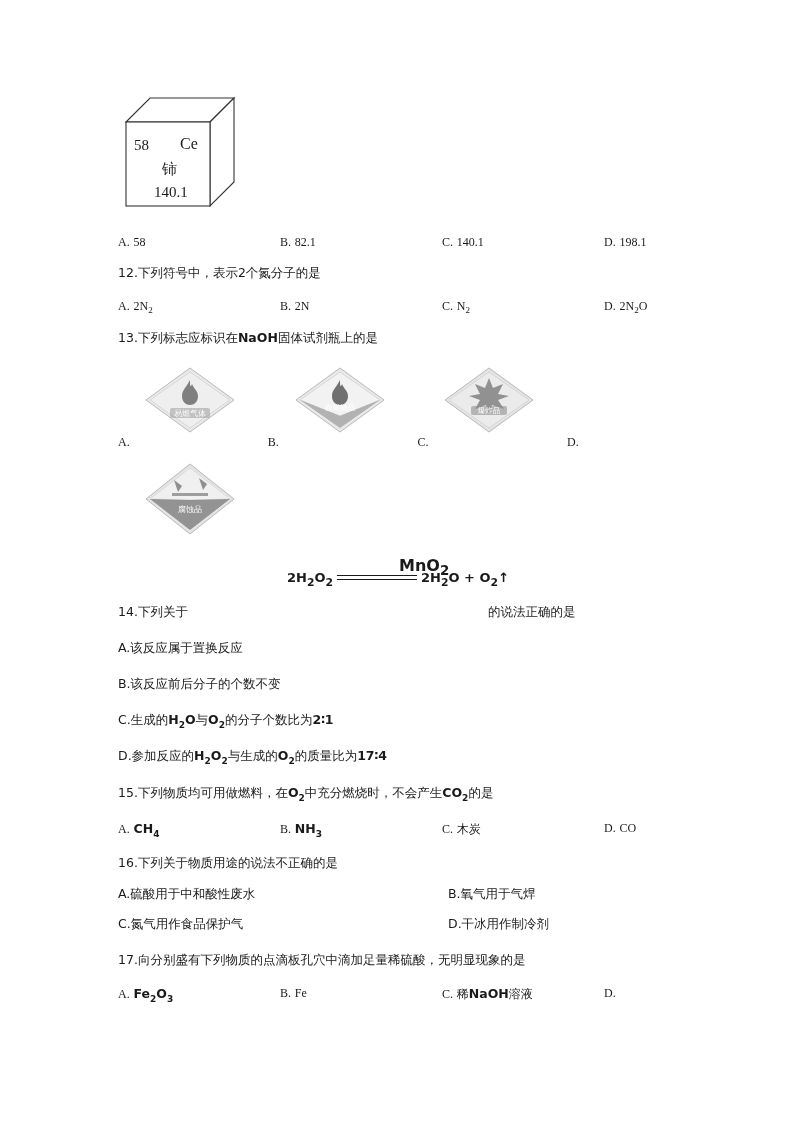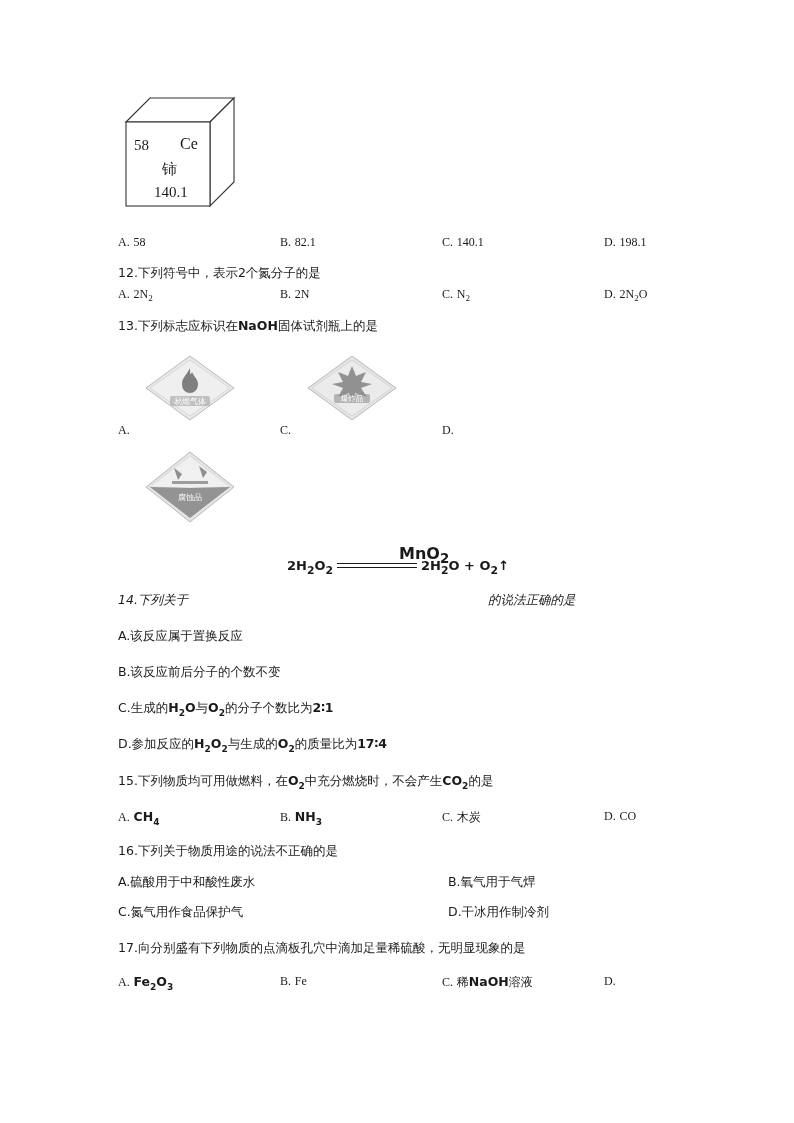--- a/index.html
+++ b/index.html
@@ -71,21 +71,21 @@
   .qline {
     font-size: 12.5px;
     line-height: 1.5;
     margin: 14px 0 0 0;
     font-family: "DejaVu Sans", sans-serif;
     color: #1a1a1a;
   }
 
   .opts {
     display: flex;
-    margin-top: 4px;
+    margin-top: 16px;
     font-size: 12px;
     font-family: "DejaVu Sans", sans-serif;
   }
   .opts > div { flex: 0 0 auto; }
   .opt-a { width: 162px; }
   .opt-b { width: 162px; }
   .opt-c { width: 162px; }
   .opt-d { width: 120px; }
   .lbl { font-family: "Liberation Serif", serif; font-size: 12px; }
 
@@ -165,21 +165,20 @@
     border-bottom: 1.3px solid #1a1a1a;
     height: 3px;
   }
   .eq-right { padding-top: 12px; }
 
   .q14stem {
     position: relative;
     margin-top: 2px;
     font-size: 12.5px;
     font-family: "DejaVu Sans", sans-serif;
-    font-style: italic;
   }
   .q14-tail { position: absolute; left: 370px; top: 0; }
 
   .opt-block {
     margin-top: 19px;
     font-size: 12.5px;
     font-family: "DejaVu Sans", sans-serif;
   }
 
   .two-col {
@@ -264,20 +263,32 @@
             <path d="M46 16 C42 24 38 26 38 32 C38 38 42 41 46 41 C50 41 54 38 54 32 C54 27 50 25 48 20 C47 23 46 24 46 16 Z" fill="#5a5a5a" opacity="0.75"></path>
             <rect x="26" y="44" width="40" height="10" rx="2" fill="#9a9a9a" opacity="0.55"></rect>
             <text x="46" y="52" font-family="DejaVu Sans, sans-serif" font-size="8" fill="#fdfdfd" text-anchor="middle">易燃气体</text>
           </svg>
         </div>
         <span class="sign-label">A.</span>
       </div>
       <div class="sign-cell">
         <div class="sign-img">
           <svg width="92" height="72" viewBox="0 0 92 72">
+            <polygon points="46,4 90,36 46,68 2,36" fill="#e9e9e9" stroke="#b9b9b9" stroke-width="1"></polygon>
+            <polygon points="46,8 86,36 46,52 6,36" fill="#f2f2f2" stroke="#cfcfcf" stroke-width="0.7"></polygon>
+            <polygon points="46,52 86,36 46,64 6,36" fill="#6f6f6f" opacity="0.45"></polygon>
+            <path d="M46 16 C42 24 38 26 38 32 C38 38 42 41 46 41 C50 41 54 38 54 32 C54 27 50 25 48 20 C47 23 46 24 46 16 Z" fill="#4f4f4f" opacity="0.8"></path>
+            <text x="46" y="46" font-family="DejaVu Sans, sans-serif" font-size="7.5" fill="#ffffff" text-anchor="middle">自燃物品</text>
+          </svg>
+        </div>
+        <span class="sign-label">B.</span>
+      </div>
+      <div class="sign-cell">
+        <div class="sign-img">
+          <svg width="92" height="72" viewBox="0 0 92 72">
             <polygon points="46,4 90,36 46,68 2,36" fill="#e4e4e4" stroke="#b9b9b9" stroke-width="1"></polygon>
             <polygon points="46,8 86,36 46,64 6,36" fill="#ebebeb" stroke="#cfcfcf" stroke-width="0.7"></polygon>
             <path d="M46 14 L50 24 L60 20 L55 30 L66 32 L55 36 L61 45 L49 41 L46 50 L43 41 L32 45 L37 36 L26 32 L37 30 L32 20 L42 24 Z" fill="#6b6b6b" opacity="0.7"></path>
             <rect x="28" y="42" width="36" height="9" rx="2" fill="#8f8f8f" opacity="0.6"></rect>
             <text x="46" y="49" font-family="DejaVu Sans, sans-serif" font-size="7.5" fill="#ffffff" text-anchor="middle">爆炸品</text>
           </svg>
         </div>
         <span class="sign-label">C.</span>
       </div>
       <div class="sign-cell last">

